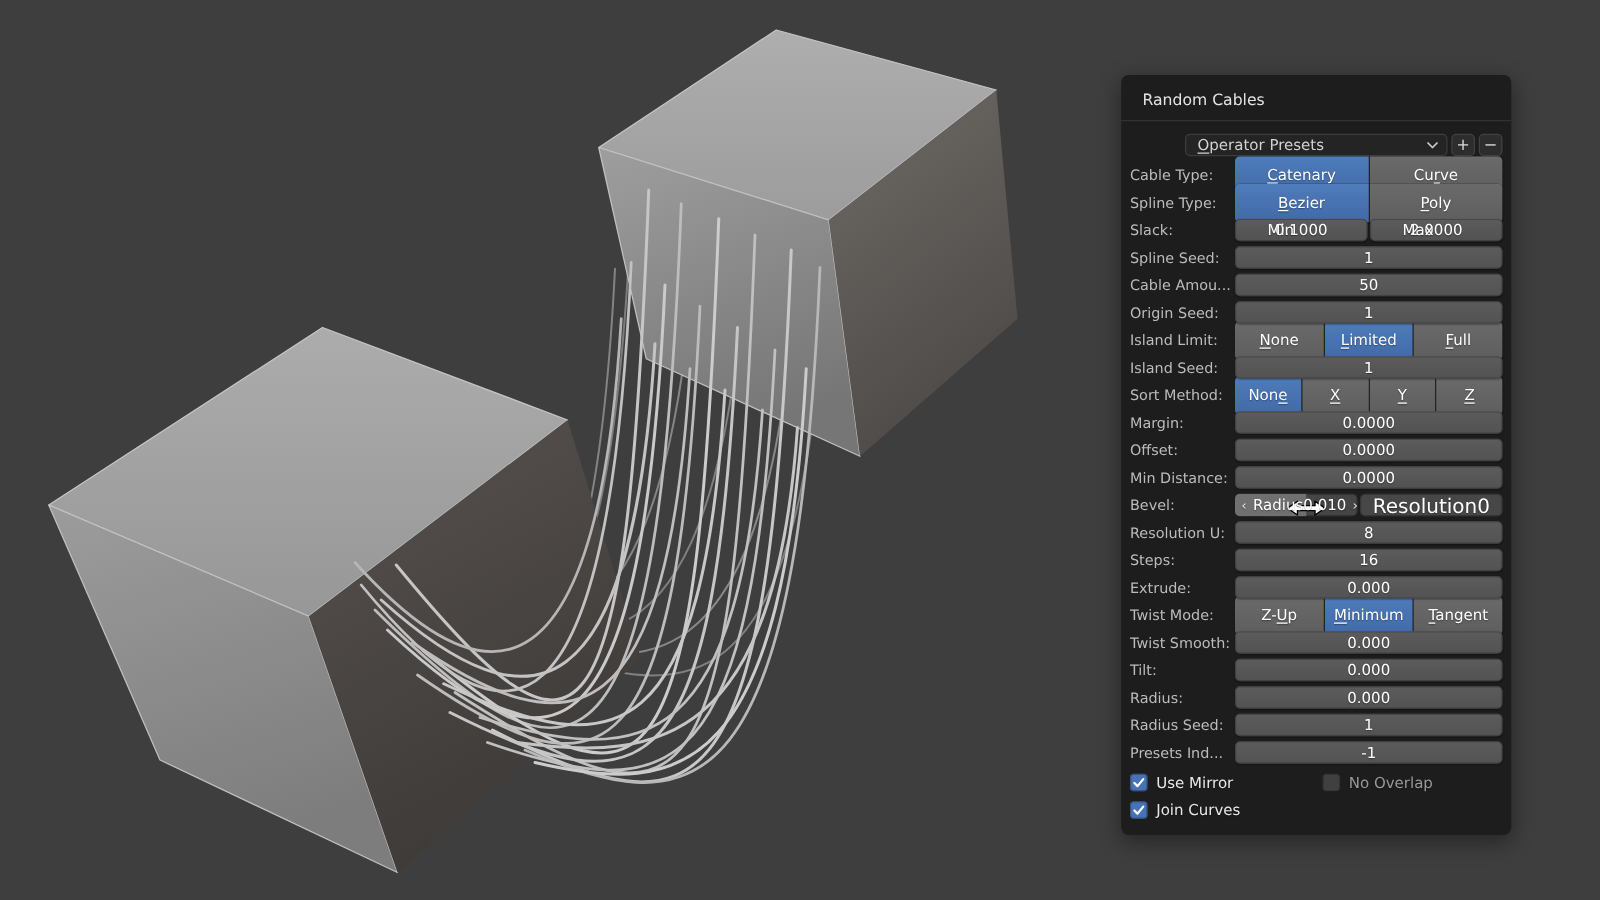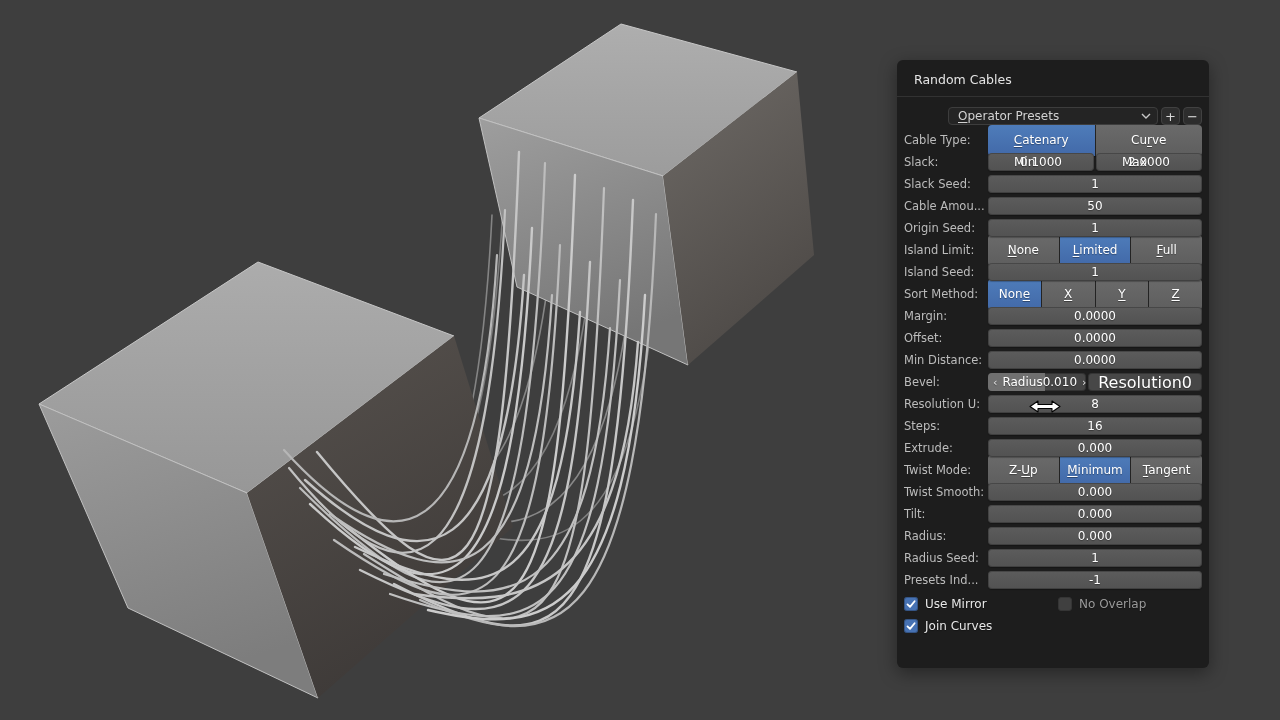--- a/index.html
+++ b/index.html
@@ -158,37 +158,46 @@
     <div class="row">
       <div class="lbl">Cable Type:</div>
       <div class="wid">
           <div class="seg">
         <button class="segbtn sel"><u>C</u>atenary</button>
         <button class="segbtn">Cu<u>r</u>ve</button>
       </div>
         </div>
     </div>
 
+    <div class="row">
+      <div class="lbl">Spline Type:</div>
+      <div class="wid">
+          <div class="seg">
+        <button class="segbtn sel"><u>B</u>ezier</button>
+        <button class="segbtn"><u>P</u>oly</button>
+      </div>
+        </div>
+    </div>
 
     <div class="row">
       <div class="lbl">Slack:</div>
       <div class="wid">
         <div class="field minmax">
           <span class="v">0.1000</span>
           <span class="fl">Min</span>
         </div>
         <div class="field minmax">
           <span class="v">2.0000</span>
           <span class="fl">Max</span>
         </div>
       </div>
     </div>
 
     <div class="row">
-      <div class="lbl">Slack Seed:</div>
+      <div class="lbl">Spline Seed:</div>
       <div class="wid">
           <div class="field">
         <span class="v">1</span>
       </div>
         </div>
     </div>
 
     <div class="row">
       <div class="lbl">Cable Amou...</div>
       <div class="wid">

